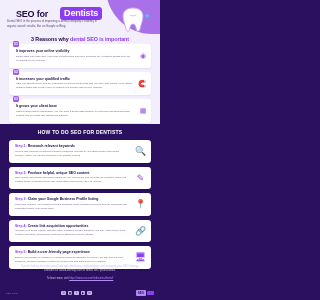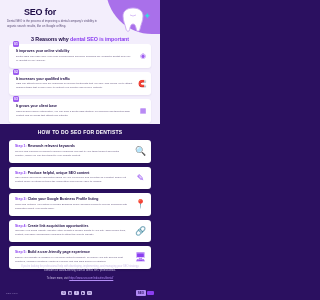--- a/index.html
+++ b/index.html
@@ -26,21 +26,21 @@
   .tooth {
     position:absolute; top:6px; right:14px;
     width:26px; height:28px;
   }
   .sparkle {
     position:absolute; top:12px; right:9px;
     color:#3ad6e0; font-size:9px; line-height:1;
   }
 
   .title-row {
-    position:absolute; top:7px; left:24px;
+    position:absolute; top:7px; left:16px;
     display:flex; align-items:center; gap:12px;
   }
   .title-main {
     font-size:9px; font-weight:bold; color:#1d0b45;
     letter-spacing:-0.2px;
   }
   .title-chip {
     font-size:9px; font-weight:bold; color:#ffffff;
     background:#8b3ef0; border-radius:3px;
     padding:1px 4px 2px 4px; letter-spacing:-0.2px;
@@ -163,20 +163,21 @@
 
     <svg class="tooth" viewBox="0 0 26 28">
       <path d="M13 2 C7 2 3 5 3 10 c0 5 2 8 3 13 c0.6 2.6 3 3.2 3.6 0.6 C10.3 20 11 18 13 18 s2.7 2 3.4 5.6 c0.6 2.6 3 2 3.6-0.6 c1-5 3-8 3-13 C23 5 19 2 13 2 Z" fill="#ffffff" stroke="#c9a6f2" stroke-width="0.9"></path>
       <path d="M10 9 q3 2 6 0" fill="none" stroke="#c9a6f2" stroke-width="0.7"></path>
     </svg>
 
     <div class="sparkle">✦</div>
 
     <div class="title-row">
       <span class="title-main">SEO for</span>
+      <span class="title-chip">Dentists</span>
     </div>
 
     <div class="subtitle">Dental SEO is the process of improving a dental company's visibility in organic search results, like on Google or Bing.</div>
 
     <div class="section-head">
       <span>3 Reasons why </span><span class="accent">dental SEO is important</span>
     </div>
 
     <div class="reasons">
 

